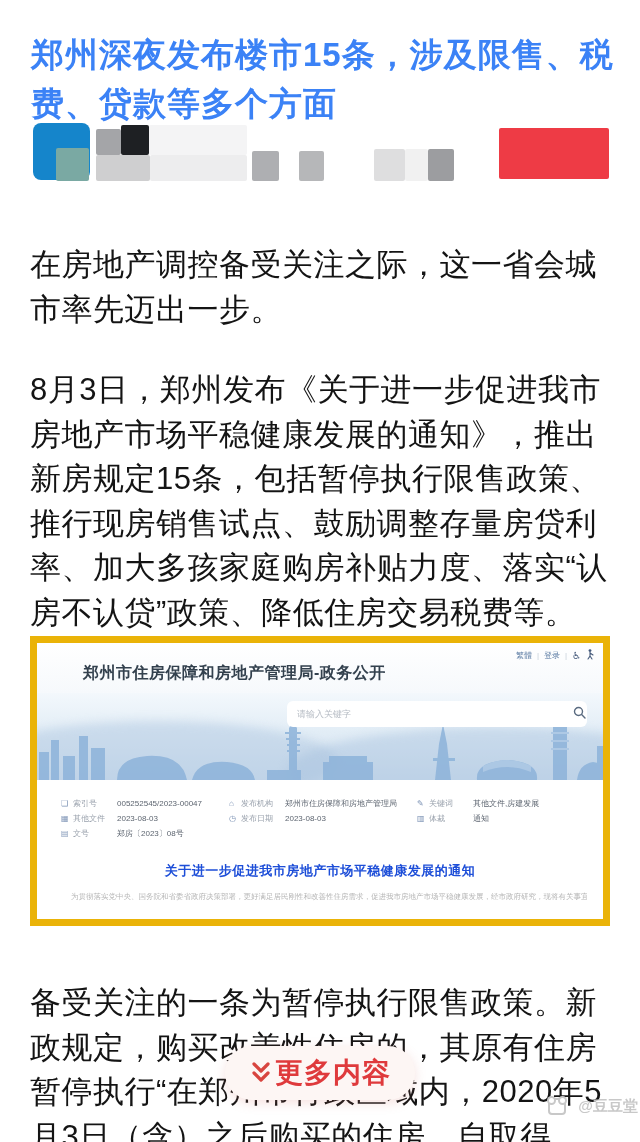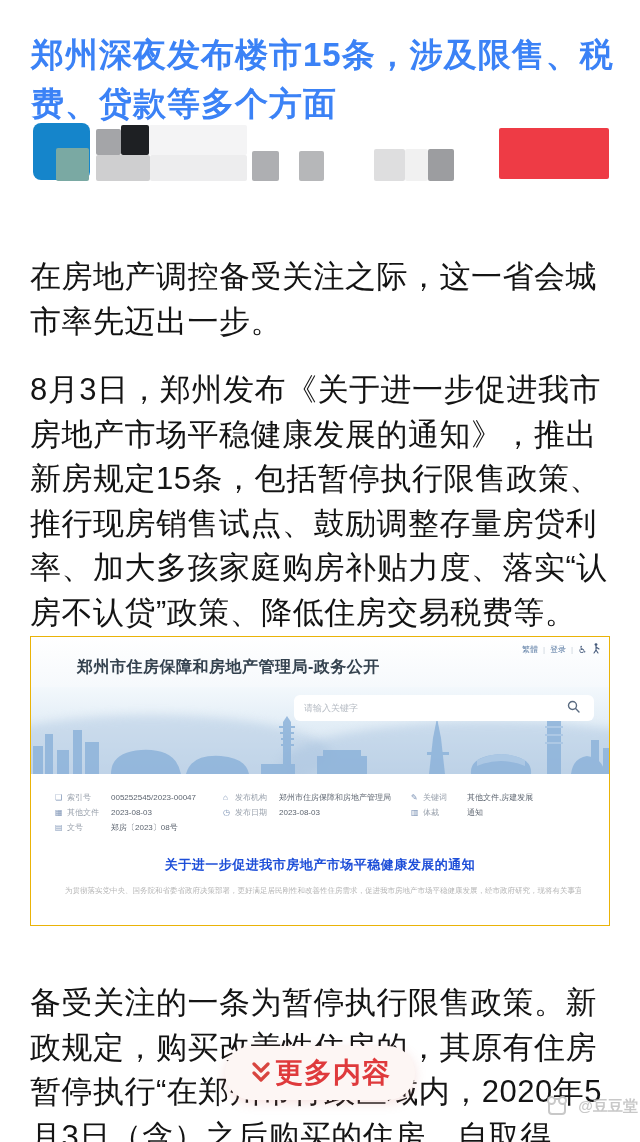--- a/index.html
+++ b/index.html
@@ -28,27 +28,27 @@
   .b7{left:299px;top:31px;width:25px;height:30px;background:#b6b7b9;}
   .b8{left:374px;top:29px;width:31px;height:32px;background:#dededf;}
   .b9{left:405px;top:29px;width:23px;height:32px;background:#f1f1f1;}
   .b10{left:428px;top:29px;width:26px;height:32px;background:#9c9da0;}
   .follow-block{left:499px;top:8px;width:110px;height:51px;background:#ee3b45;}
   
   .para{
     position:absolute;left:30px;width:584px;
     font-size:31px;line-height:44.5px;color:#141414;letter-spacing:.5px;
   }
-  .para1{top:224px;}
+  .para1{top:212px;}
   .para2{top:337px;}
   .para3{top:950px;}
   
   .gov{
     position:absolute;left:30px;top:636px;width:580px;height:290px;
-    background:#ffffff;border:1px solid #eab308;box-sizing:border-box;overflow:hidden;
+    background:#ffffff;border:7px solid #eab308;box-sizing:border-box;overflow:hidden;
   }
   .gov-header{position:relative;height:50px;background:linear-gradient(180deg,#ffffff,#f6f9fc);}
   .gov-top-links{
     position:absolute;right:8px;top:6px;display:flex;align-items:center;gap:5px;
     font-size:8px;color:#5b7ba3;
   }
   .gov-top-links .sep{color:#c6cfda;}
   .acc-icon{font-size:10px;color:#44597a;line-height:1;}
   .gov-site-title{
     position:absolute;left:6px;top:20px;
@@ -56,21 +56,21 @@
   }
   .gov-banner{
     position:relative;height:87px;
     background:linear-gradient(180deg,#f3f8fc 0%,#e2edf6 45%,#cfdfee 100%);
     overflow:hidden;
   }
   .mountain{position:absolute;border-radius:50%;filter:blur(5px);}
   .m1{left:-60px;top:28px;width:360px;height:80px;background:rgba(173,198,224,.45);}
   .m2{left:250px;top:34px;width:420px;height:90px;background:rgba(163,191,220,.40);}
   .gov-search{
-    position:absolute;left:263px;top:8px;width:300px;height:26px;
+    position:absolute;left:250px;top:8px;width:300px;height:26px;
     background:#ffffff;border:none;border-radius:6px;box-sizing:border-box;
     padding:0 30px 0 10px;font-size:9px;color:#333;outline:none;
   }
   .gov-search::placeholder{color:#b6bcc4;}
   .search-icon{position:absolute;left:536px;top:13px;}
   .skyline{position:absolute;left:0;bottom:0;width:580px;height:62px;}
   .gov-meta{position:relative;height:153px;background:#ffffff;}
   .meta-col{position:absolute;top:16px;font-size:8px;line-height:15px;}
   .mc1{left:24px;width:170px;}
   .mc2{left:192px;width:185px;}

